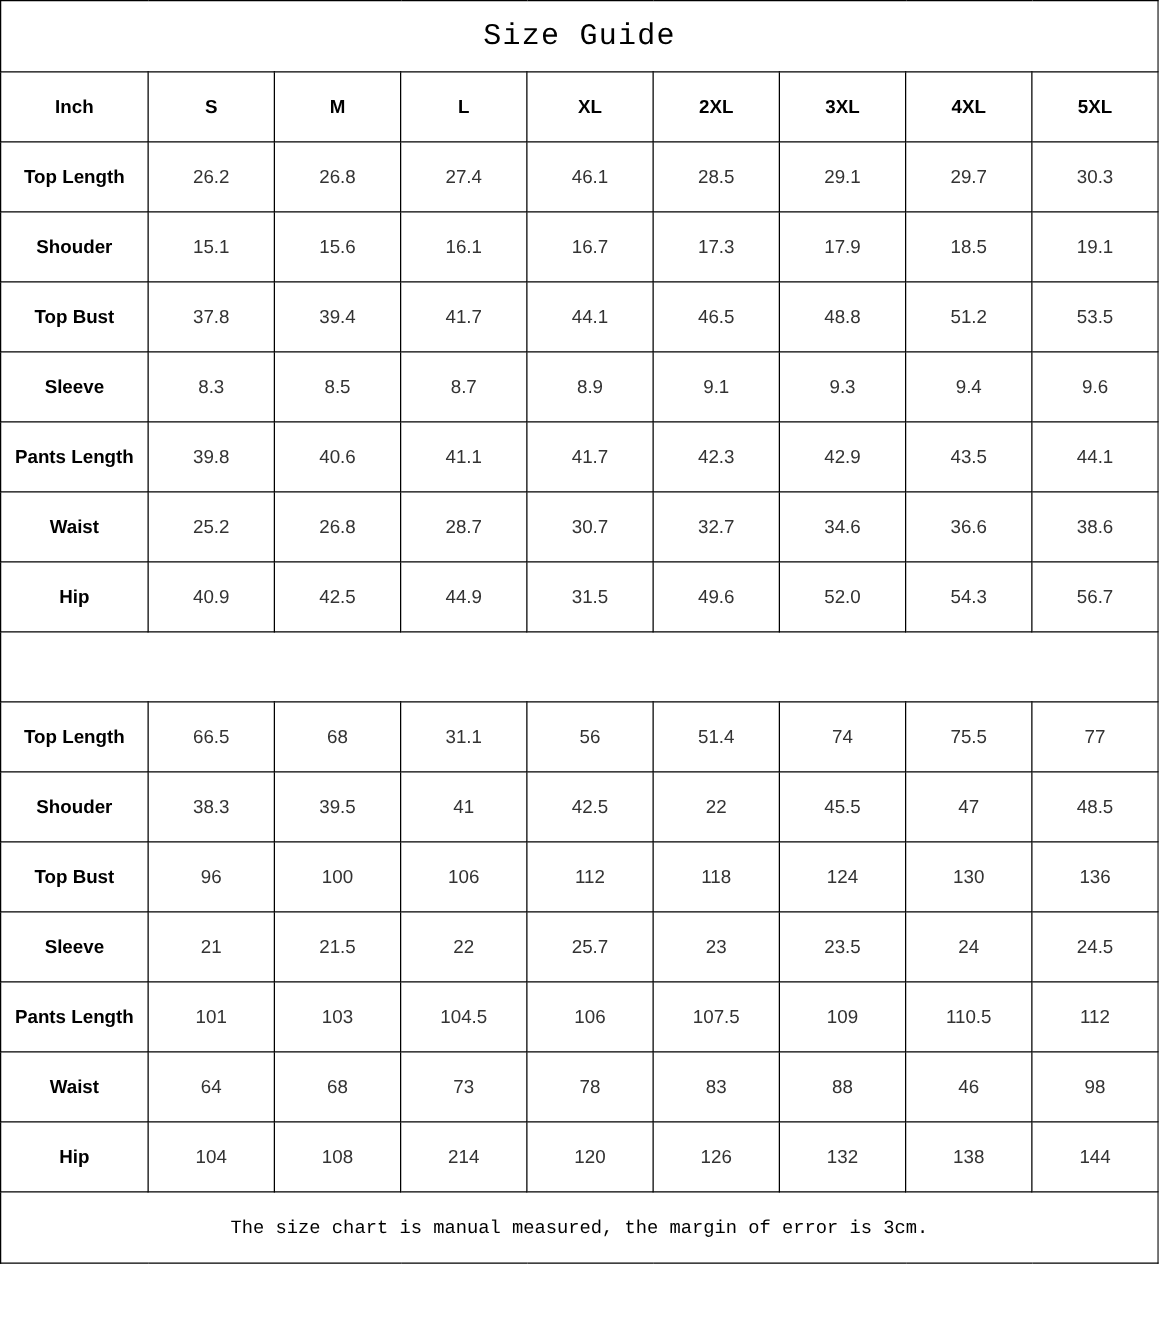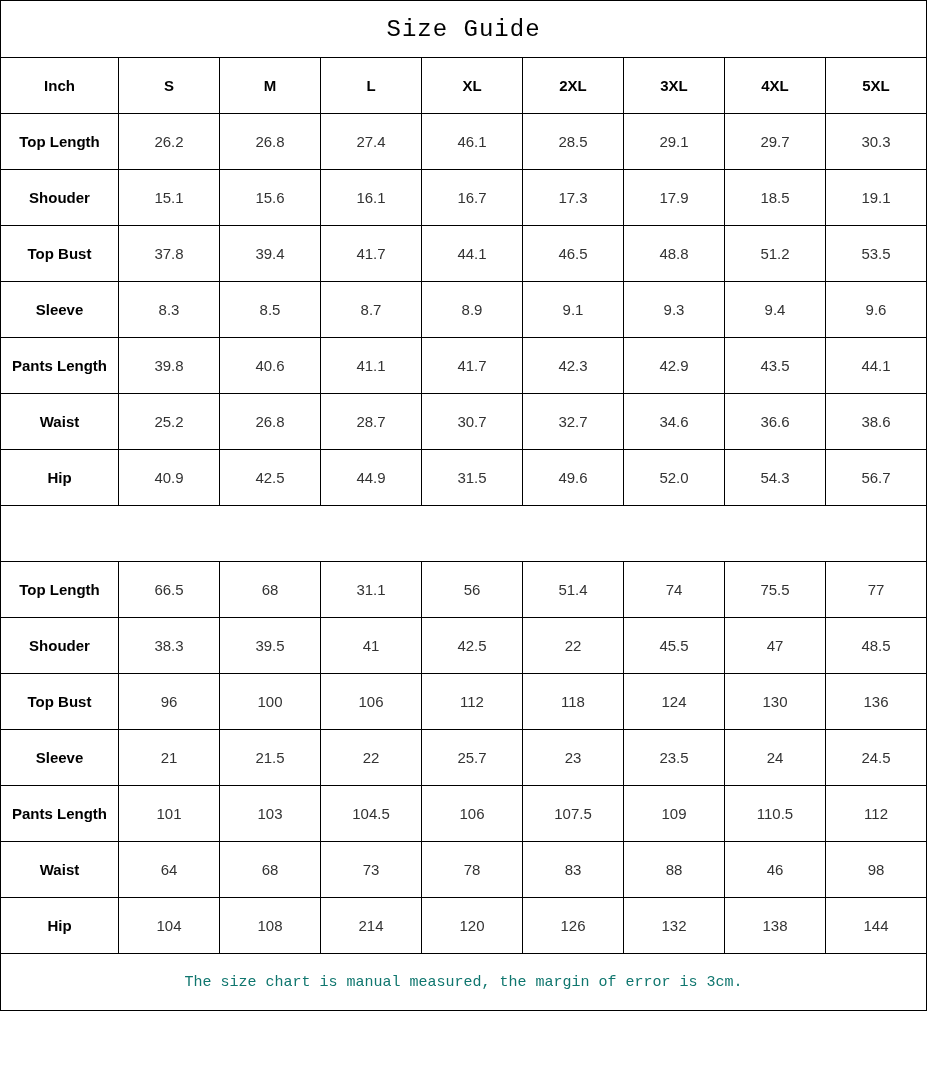--- a/index.html
+++ b/index.html
@@ -50,21 +50,21 @@
     color: #333333;
   }
   .gap-cell {
     height: 55px;
     background: #ffffff;
   }
   .footer-cell {
     height: 56px;
     font-family: "Liberation Mono", "DejaVu Sans Mono", monospace;
     font-size: 15px;
-    color: #0f766e;
+    color: #000000;
   }
 </style>
 </head>
 <body>
 
 <div class="page">
   <table class="size-guide">
     <colgroup>
       <col style="width:118px">
       <col style="width:101px">

